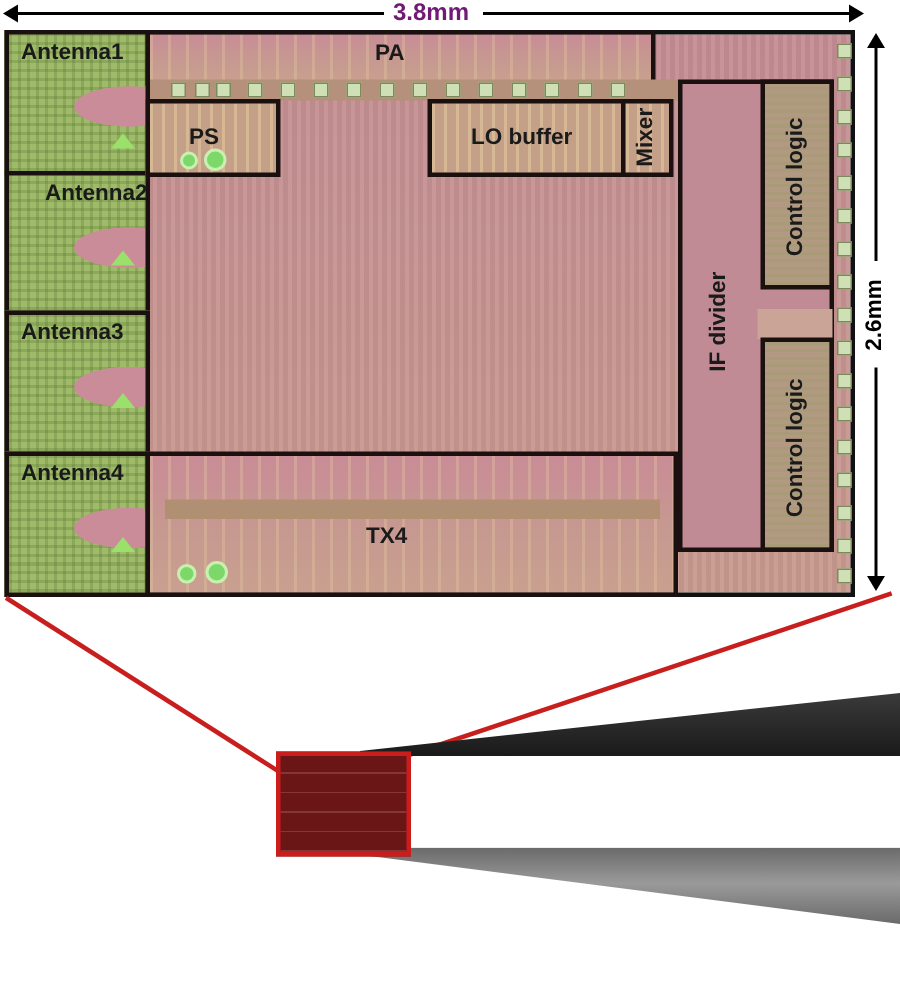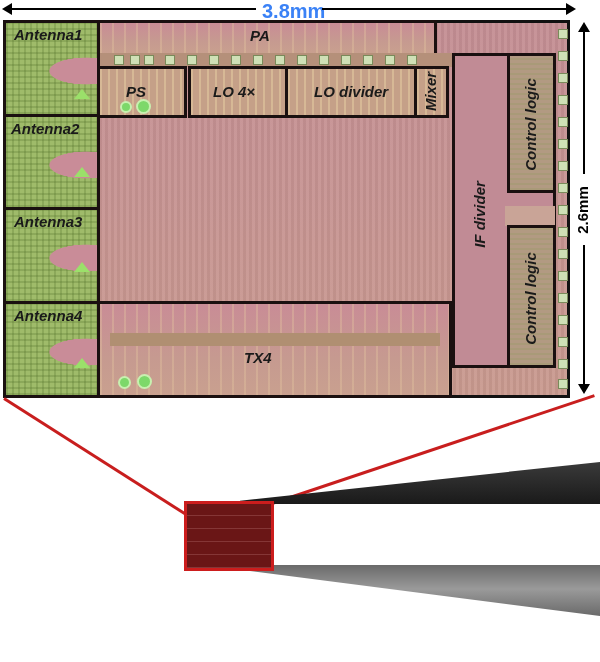--- a/index.html
+++ b/index.html
@@ -1,22 +1,22 @@
 <!DOCTYPE html>
 <html><head>
 <meta charset="utf-8">
 <style>
   html, body { margin:0; padding:0; background:#ffffff; }
   body { width:600px; height:662px; position:relative; overflow:hidden; font-family:"Liberation Sans", sans-serif; }
   .abs { position:absolute; box-sizing:border-box; }
   .dim-h-line { position:absolute; top:8px; height:2px; background:#000; }
-  .dim-text { position:absolute; font-weight:bold; font-size:20px; color:#3b82f6; }
+  .dim-text { position:absolute; font-weight:bold; font-size:16px; color:#701a75; }
   .chip { position:absolute; left:3px; top:20px; width:567px; height:378px; border:3px solid #111; box-sizing:border-box;
     background: repeating-linear-gradient(90deg, rgba(255,255,255,0.05) 0 3px, rgba(0,0,0,0.04) 3px 6px), linear-gradient(180deg,#c48e94,#c99a8f); }
-  .block { position:absolute; box-sizing:border-box; border:3px solid #1a1010;font-style:italic; }
+  .block { position:absolute; box-sizing:border-box; border:3px solid #1a1010; }
   .ant { background:
      radial-gradient(ellipse 60px 22px at 80px 48px, #c98c98 60%, transparent 62%),
      repeating-linear-gradient(0deg, rgba(80,110,40,0.25) 0 2px, transparent 2px 6px),
      repeating-linear-gradient(90deg, rgba(80,110,40,0.25) 0 2px, transparent 2px 6px),
      #9fbb6a; }
   .tx { background:
      repeating-linear-gradient(90deg, rgba(230,200,160,0.35) 0 2px, transparent 2px 12px),
      linear-gradient(180deg,#c98c96,#c69a90 60%,#c9a08f); }
   .tan { background: repeating-linear-gradient(90deg, rgba(240,220,170,0.4) 0 2px, transparent 2px 8px), #c5a088; }
   .pinkish { background:#c18b95; }
@@ -52,21 +52,21 @@
   <div class="abs" style="left:578px;top:384px;width:0;height:0;border-left:6px solid transparent;border-right:6px solid transparent;border-top:10px solid #000;"></div>
 </div>
 
 <div class="chip">
 
   <div class="block ant" style="left:-3px;top:-3px;width:97px;height:97px;">
     <span class="label" style="left:8px;top:3px;">Antenna1</span>
     <div class="tri" style="left:68px;top:66px;"></div>
   </div>
   <div class="block ant" style="left:-3px;top:91px;width:97px;height:96px;">
-    <span class="label" style="left:5px;top:3px;">Antenna2</span>
+    <span class="label" style="left:24px;top:3px;">Antenna2</span>
     <div class="tri" style="left:68px;top:50px;"></div>
   </div>
   <div class="block ant" style="left:-3px;top:184px;width:97px;height:97px;">
     <span class="label" style="left:8px;top:3px;">Antenna3</span>
     <div class="tri" style="left:68px;top:52px;"></div>
   </div>
   <div class="block ant" style="left:-3px;top:278px;width:97px;height:97px;">
     <span class="label" style="left:8px;top:3px;">Antenna4</span>
     <div class="tri" style="left:68px;top:54px;"></div>
   </div>
@@ -92,26 +92,23 @@
       <div class="pad" style="left:285px;top:2px;"></div>
       <div class="pad" style="left:307px;top:2px;"></div>
   </div>
 
   <div class="block tan" style="left:91px;top:43px;width:90px;height:52px;">
     <span class="label" style="left:26px;top:14px;">PS</span>
     <div class="circle" style="left:20px;top:32px;width:12px;height:12px;"></div>
     <div class="circle" style="left:36px;top:30px;width:15px;height:15px;"></div>
   </div>
 
-  <div class="block tan" style="left:182px;top:43px;width:100px;height:52px;">
-    <span class="label" style="left:22px;top:14px;">LO 4×</span>
-  </div>
 
   <div class="block tan" style="left:279px;top:43px;width:132px;height:52px;">
-    <span class="label" style="left:26px;top:14px;">LO divider</span>
+    <span class="label" style="left:26px;top:14px;">LO buffer</span>
   </div>
 
   <div class="block tan" style="left:408px;top:43px;width:35px;height:52px;">
     <span class="vlabel" style="left:-12px;top:14px;width:50px;text-align:center;">Mixer</span>
   </div>
 
 
 
   <div class="block tx" style="left:91px;top:278px;width:355px;height:97px;">
     <div class="abs" style="left:10px;top:29px;width:330px;height:13px;background:#b08f72;"></div>

